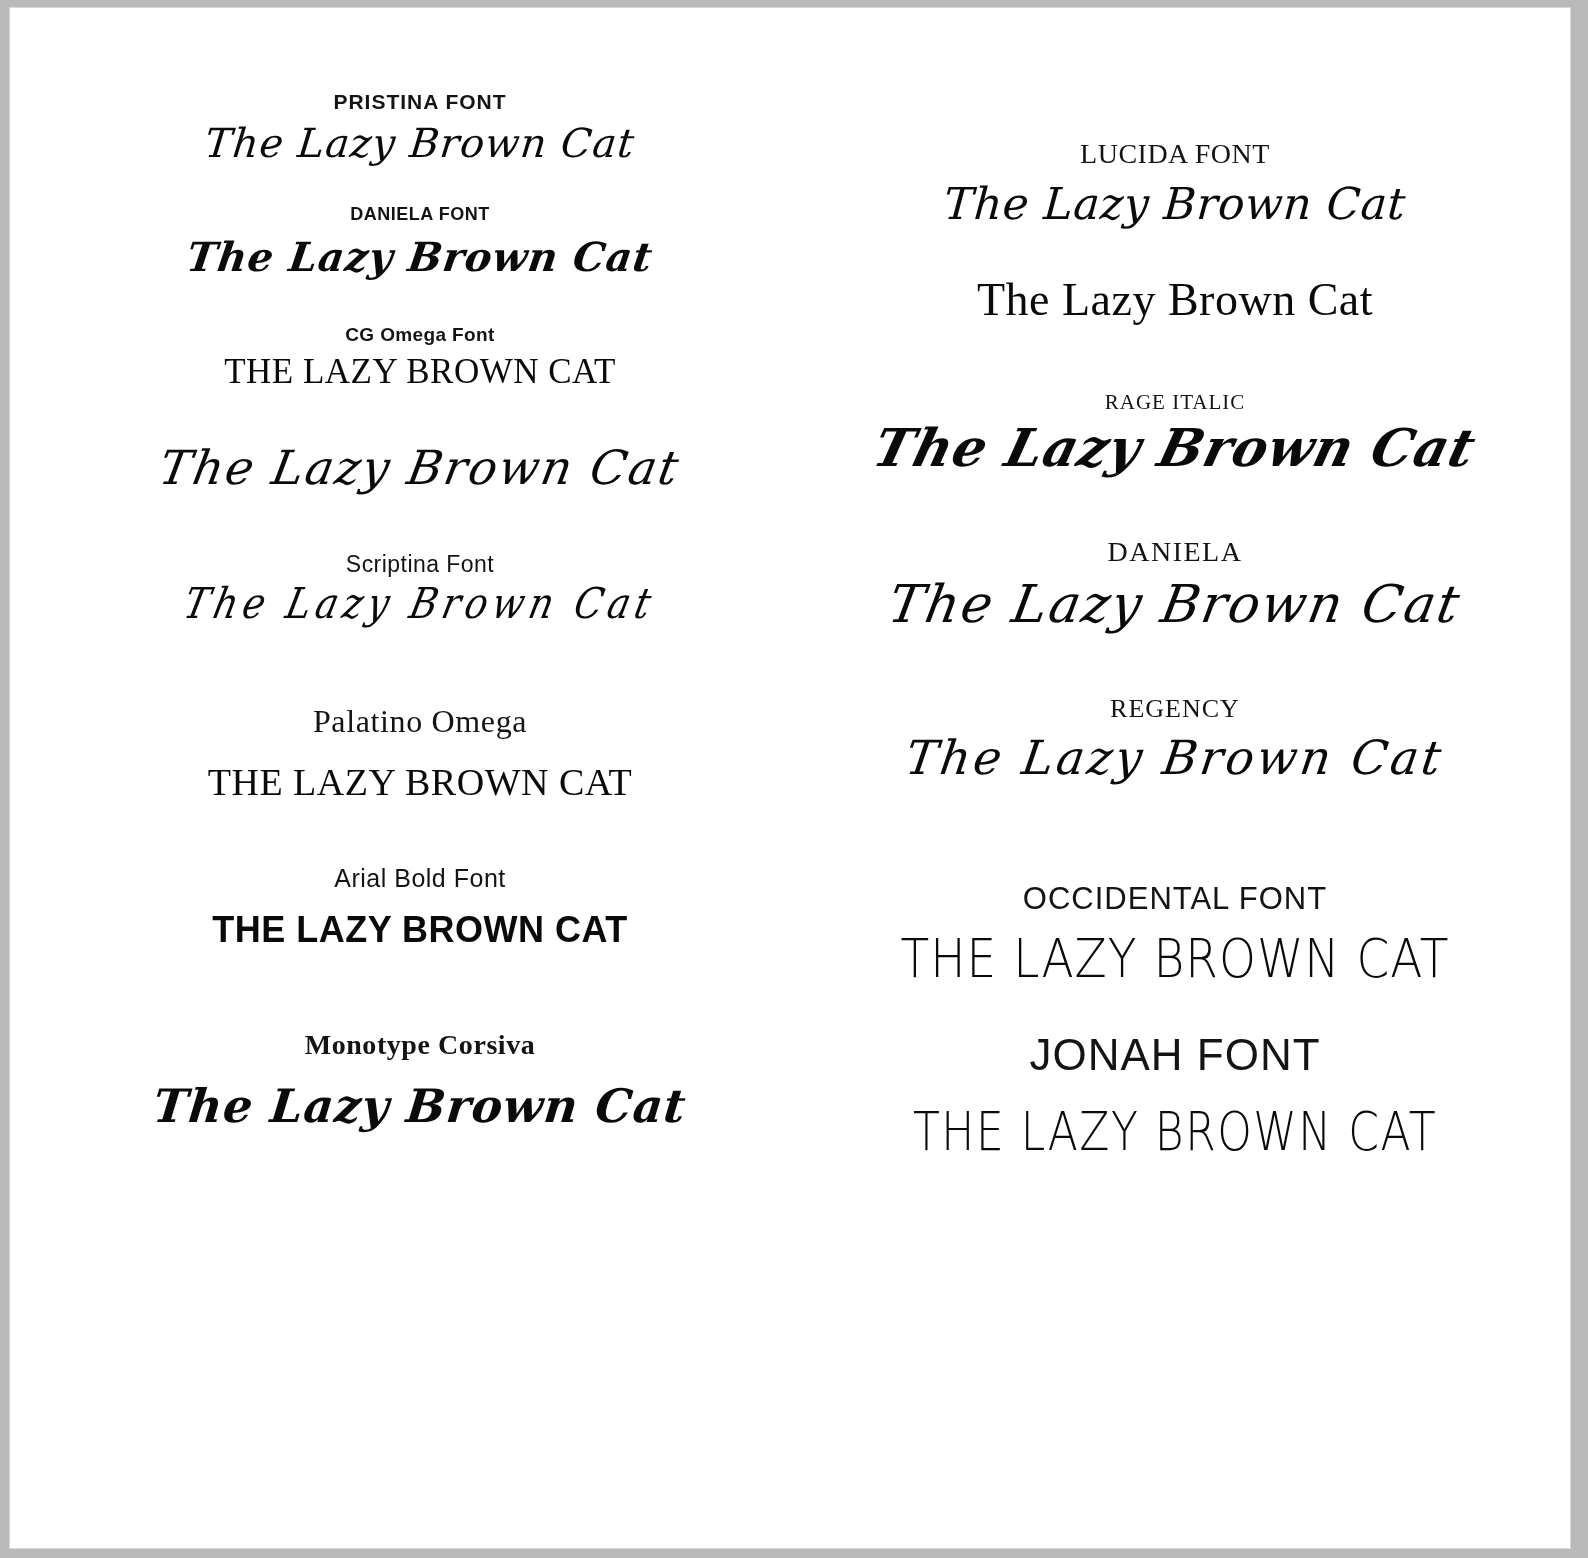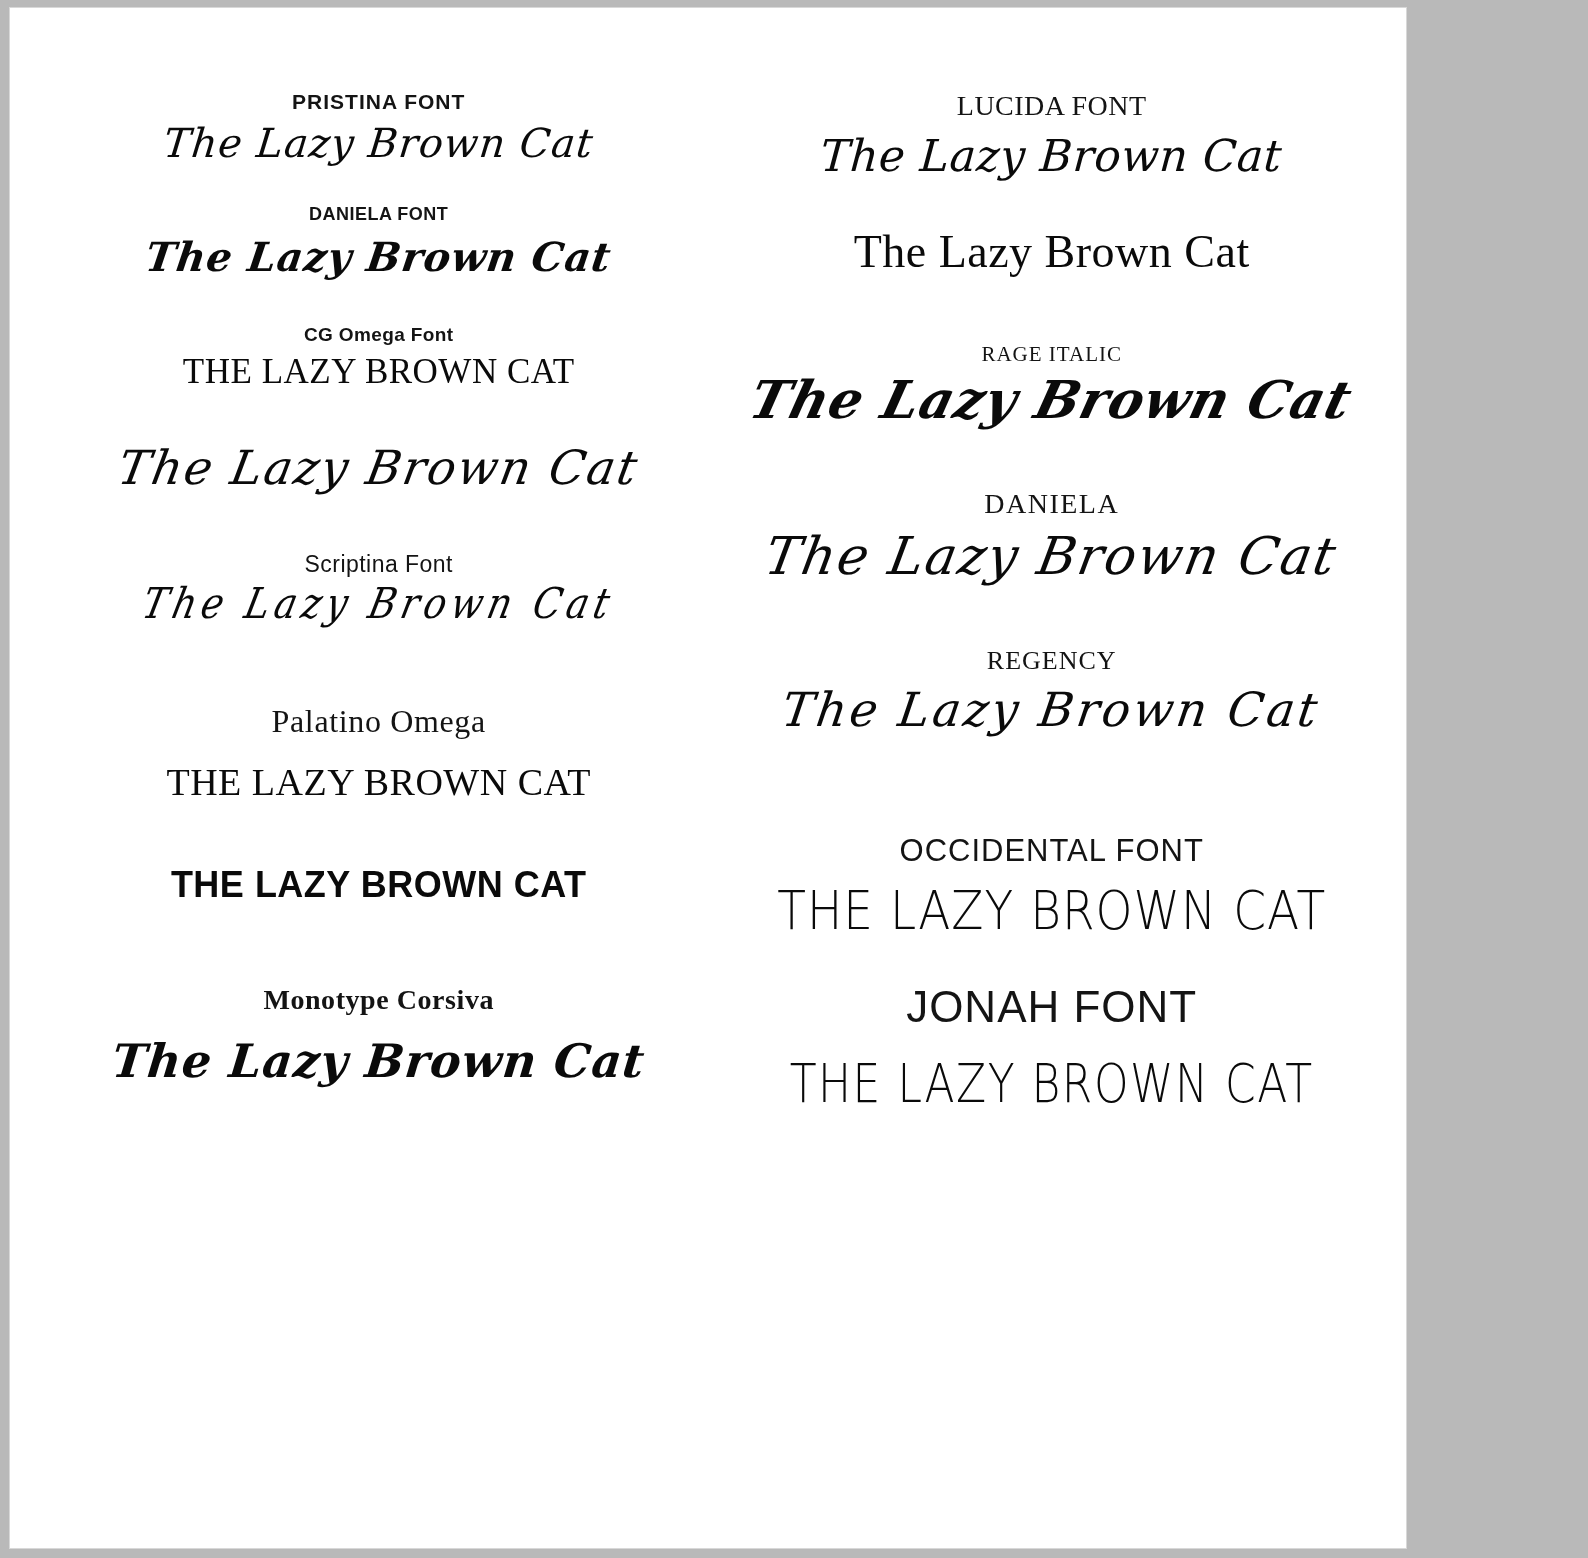--- a/index.html
+++ b/index.html
@@ -10,21 +10,21 @@
   body {
     width: 1588px;
     height: 1558px;
     font-family: "Liberation Sans", sans-serif;
     overflow: hidden;
   }
   .page {
     position: absolute;
     left: 10px;
     top: 8px;
-    width: 1396px;
+    width: 1560px;
     height: 1540px;
     background: #ffffff;
     box-shadow: 0 0 0 1px #d8d8d8;
     overflow: hidden;
   }
   .columns {
     position: absolute;
     inset: 0;
     display: flex;
   }
@@ -32,20 +32,21 @@
     box-sizing: border-box;
     position: relative;
   }
   .col-left {
     width: 800px;
     padding: 60px 40px 0 60px;
   }
   .col-right {
     width: 760px;
     padding: 60px 50px 8px 20px;
+    margin-top: 48px;
   }
   .sample {
     text-align: center;
     color: #0c0c0c;
     page-break-inside: avoid;
   }
   .sample .name {
     display: block;
     letter-spacing: 0.02em;
     color: #141414;
@@ -255,20 +256,21 @@
         <span class="name">Scriptina Font</span>
         <span class="line">The Lazy Brown Cat</span>
       </div>
 
       <div class="sample s-palatino">
         <span class="name">Palatino Omega</span>
         <span class="line">THE LAZY BROWN CAT</span>
       </div>
 
       <div class="sample s-arial">
+        <span class="name">Arial Bold Font</span>
         <span class="line">THE LAZY BROWN CAT</span>
       </div>
 
       <div class="sample s-corsiva">
         <span class="name">Monotype Corsiva</span>
         <span class="line">The Lazy Brown Cat</span>
       </div>
 
     </div>
 

